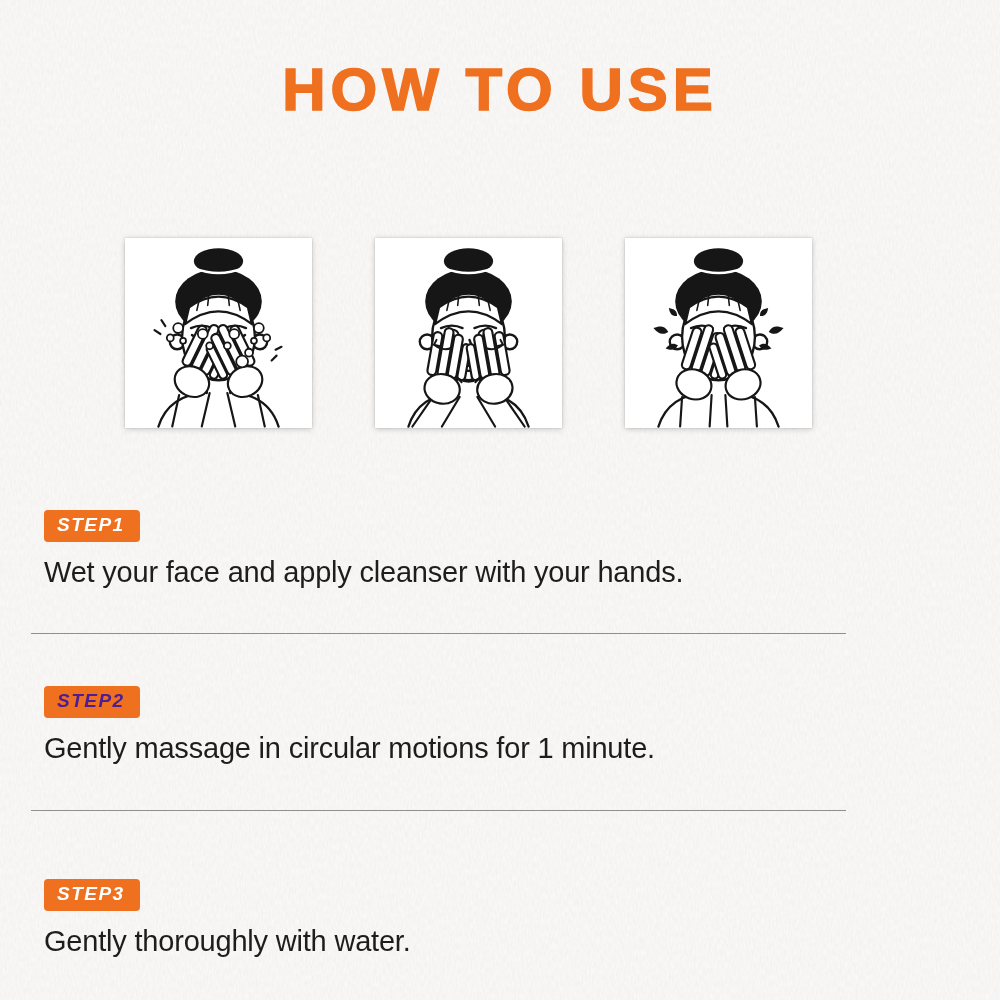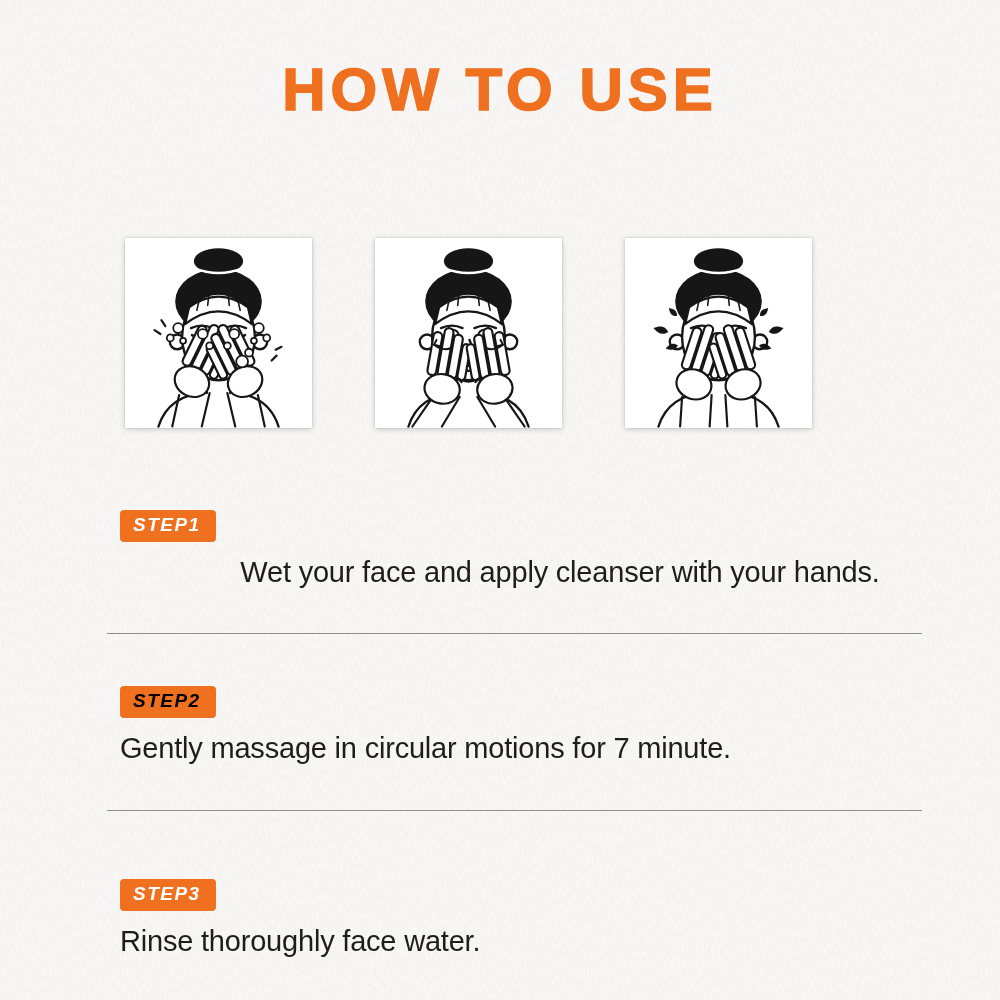--- a/index.html
+++ b/index.html
@@ -19,21 +19,21 @@
     white-space:nowrap;
   }
 
   .cards{display:flex;gap:63px;padding-left:125px;margin-top:118px}
   .card{
     width:187px;height:190px;background:#ffffff;flex:0 0 auto;
     box-shadow:0 1px 6px rgba(0,0,0,0.20), 0 0 1px rgba(0,0,0,0.25);
   }
   .card svg{display:block;width:100%;height:100%}
 
-  .steps{margin-top:82px;padding-left:120px}
+  .steps{margin-top:82px;padding-left:44px}
   .badge{
     display:inline-block;
     background:#EF701F;color:#ffffff;
     font-weight:bold;font-style:italic;
     font-size:19px;letter-spacing:1.5px;
     padding:4px 15px 6px 13px;border-radius:4px;
   }
   .step-text{
     margin:14px 0 0 0;
     font-size:29px;line-height:1.15;letter-spacing:-0.2px;
@@ -193,30 +193,30 @@
         </g>
       </svg>
     </div>
 
   </div>
 
   <div class="steps">
 
     <section>
       <span class="badge" style="background-color: rgb(239, 112, 31); color: rgb(255, 255, 255);">STEP1</span>
-      <p class="step-text" style="color: rgb(29, 29, 29); text-align: center;">Wet your face and apply cleanser with your hands.</p>
+      <p class="step-text" style="color: rgb(29, 29, 29);">Wet your face and apply cleanser with your hands.</p>
       <hr class="divider" style="border-top-color: rgb(143, 143, 143);">
     </section>
 
     <section>
-      <span class="badge" style="background-color: rgb(239, 112, 31); color: #000000;">STEP2</span>
-      <p class="step-text" style="color: rgb(29, 29, 29);">Gently massage in circular motions for 7 minute.</p>
+      <span class="badge" style="background-color: rgb(239, 112, 31); color: #4c1d95;">STEP2</span>
+      <p class="step-text" style="color: rgb(29, 29, 29);">Gently massage in circular motions for 1 minute.</p>
       <hr class="divider" style="border-top-color: rgb(143, 143, 143);">
     </section>
 
     <section>
       <span class="badge" style="background-color: rgb(239, 112, 31); color: rgb(255, 255, 255); margin-top: 16px;">STEP3</span>
-      <p class="step-text" style="color: rgb(29, 29, 29);">Rinse thoroughly face water.</p>
+      <p class="step-text" style="color: rgb(29, 29, 29);">Gently thoroughly with water.</p>
     </section>
 
   </div>
 
 </div>
 
 </body></html>

